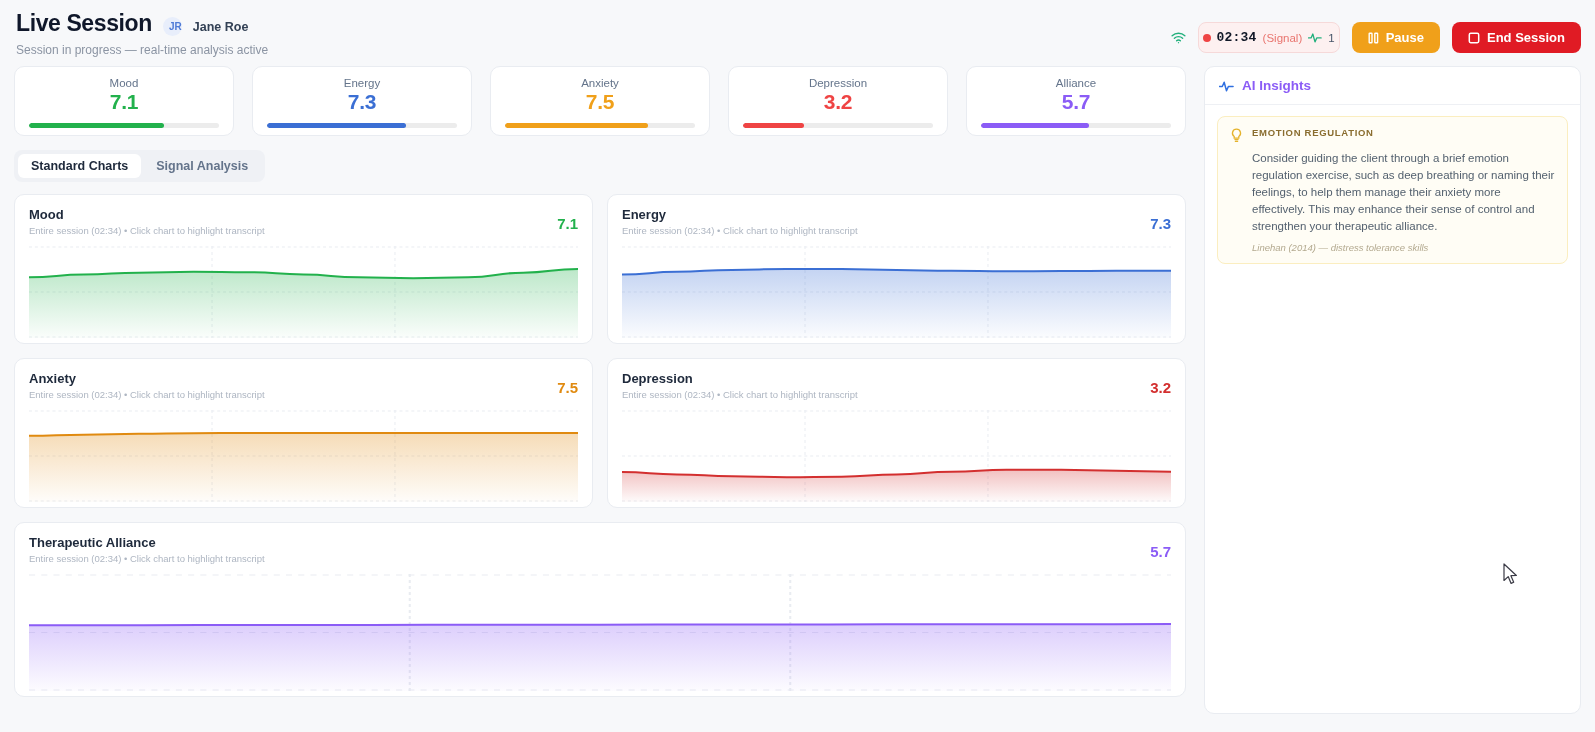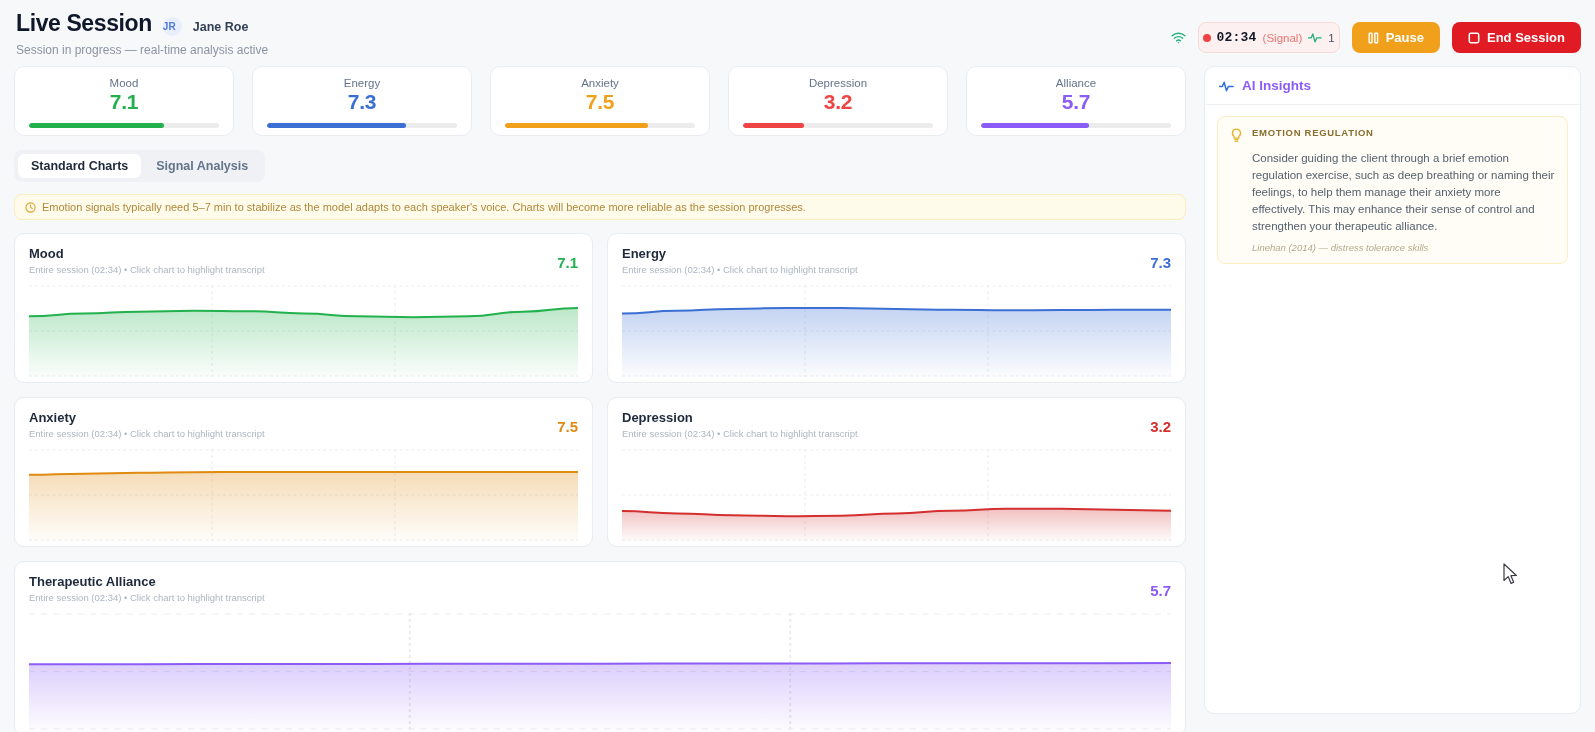--- a/index.html
+++ b/index.html
@@ -17,21 +17,21 @@
     height: 66px;
     padding: 10px 16px 0 16px;
   }
   .title-row { display: flex; align-items: baseline; gap: 11px; }
   .page-title {
     font-size: 23px; font-weight: bold; letter-spacing: -0.4px; color: #0f172a; text-align: right;
   }
   .avatar {
     font-size: 10px; font-weight: bold; color: #4f7bd6;
     background: #e8eefb; border-radius: 50%;
-    width: 19px; height: 19px; line-height: 19px; text-align: left;
+    width: 19px; height: 19px; line-height: 19px; text-align: right;
     position: relative; top: -1px;
   }
   .client-name { font-size: 12.5px; font-weight: bold; color: #334155; }
   .subtitle { font-size: 12px; color: #8b94a3; margin-top: 6px; }
 
   .header-actions {
     position: absolute; right: 14px; top: 22px;
     display: flex; align-items: center; gap: 12px;
   }
   .signal-icon { color: #22b07d; display: flex; align-items: center; }
@@ -251,29 +251,20 @@
             <i style="width:57%;background:#8b5cf6"></i>
           </div>
         </div>
       </div>
 
     <div class="tabs" id="tabs">
         <button class="tab active">Standard Charts</button>
         <button class="tab">Signal Analysis</button>
       </div>
 
-    <div class="notice">
-      <span class="gi">
-        <svg width="11" height="11" viewBox="0 0 12 12" fill="none" stroke="currentColor" stroke-width="1.2">
-          <circle cx="6" cy="6" r="5"></circle>
-            <path d="M6 3.2V6l2 1.2" stroke-linecap="round"></path>
-        </svg>
-      </span>
-      <span>Emotion signals typically need 5–7 min to stabilize as the model adapts to each speaker's voice. Charts will become more reliable as the session progresses.</span>
-    </div>
 
     <div class="chart-grid" id="row1">
         <div class="chart-card half">
           <div class="chart-name">Mood</div>
           <div class="chart-sub">Entire session (02:34) • Click chart to highlight transcript</div>
           <div class="chart-val" style="color:#22b14c">7.1</div>
           <div class="plot">
             <svg viewBox="0 0 560 92" preserveAspectRatio="none">
               <defs>
                 <linearGradient id="grad0" x1="0" y1="0" x2="0" y2="1">

